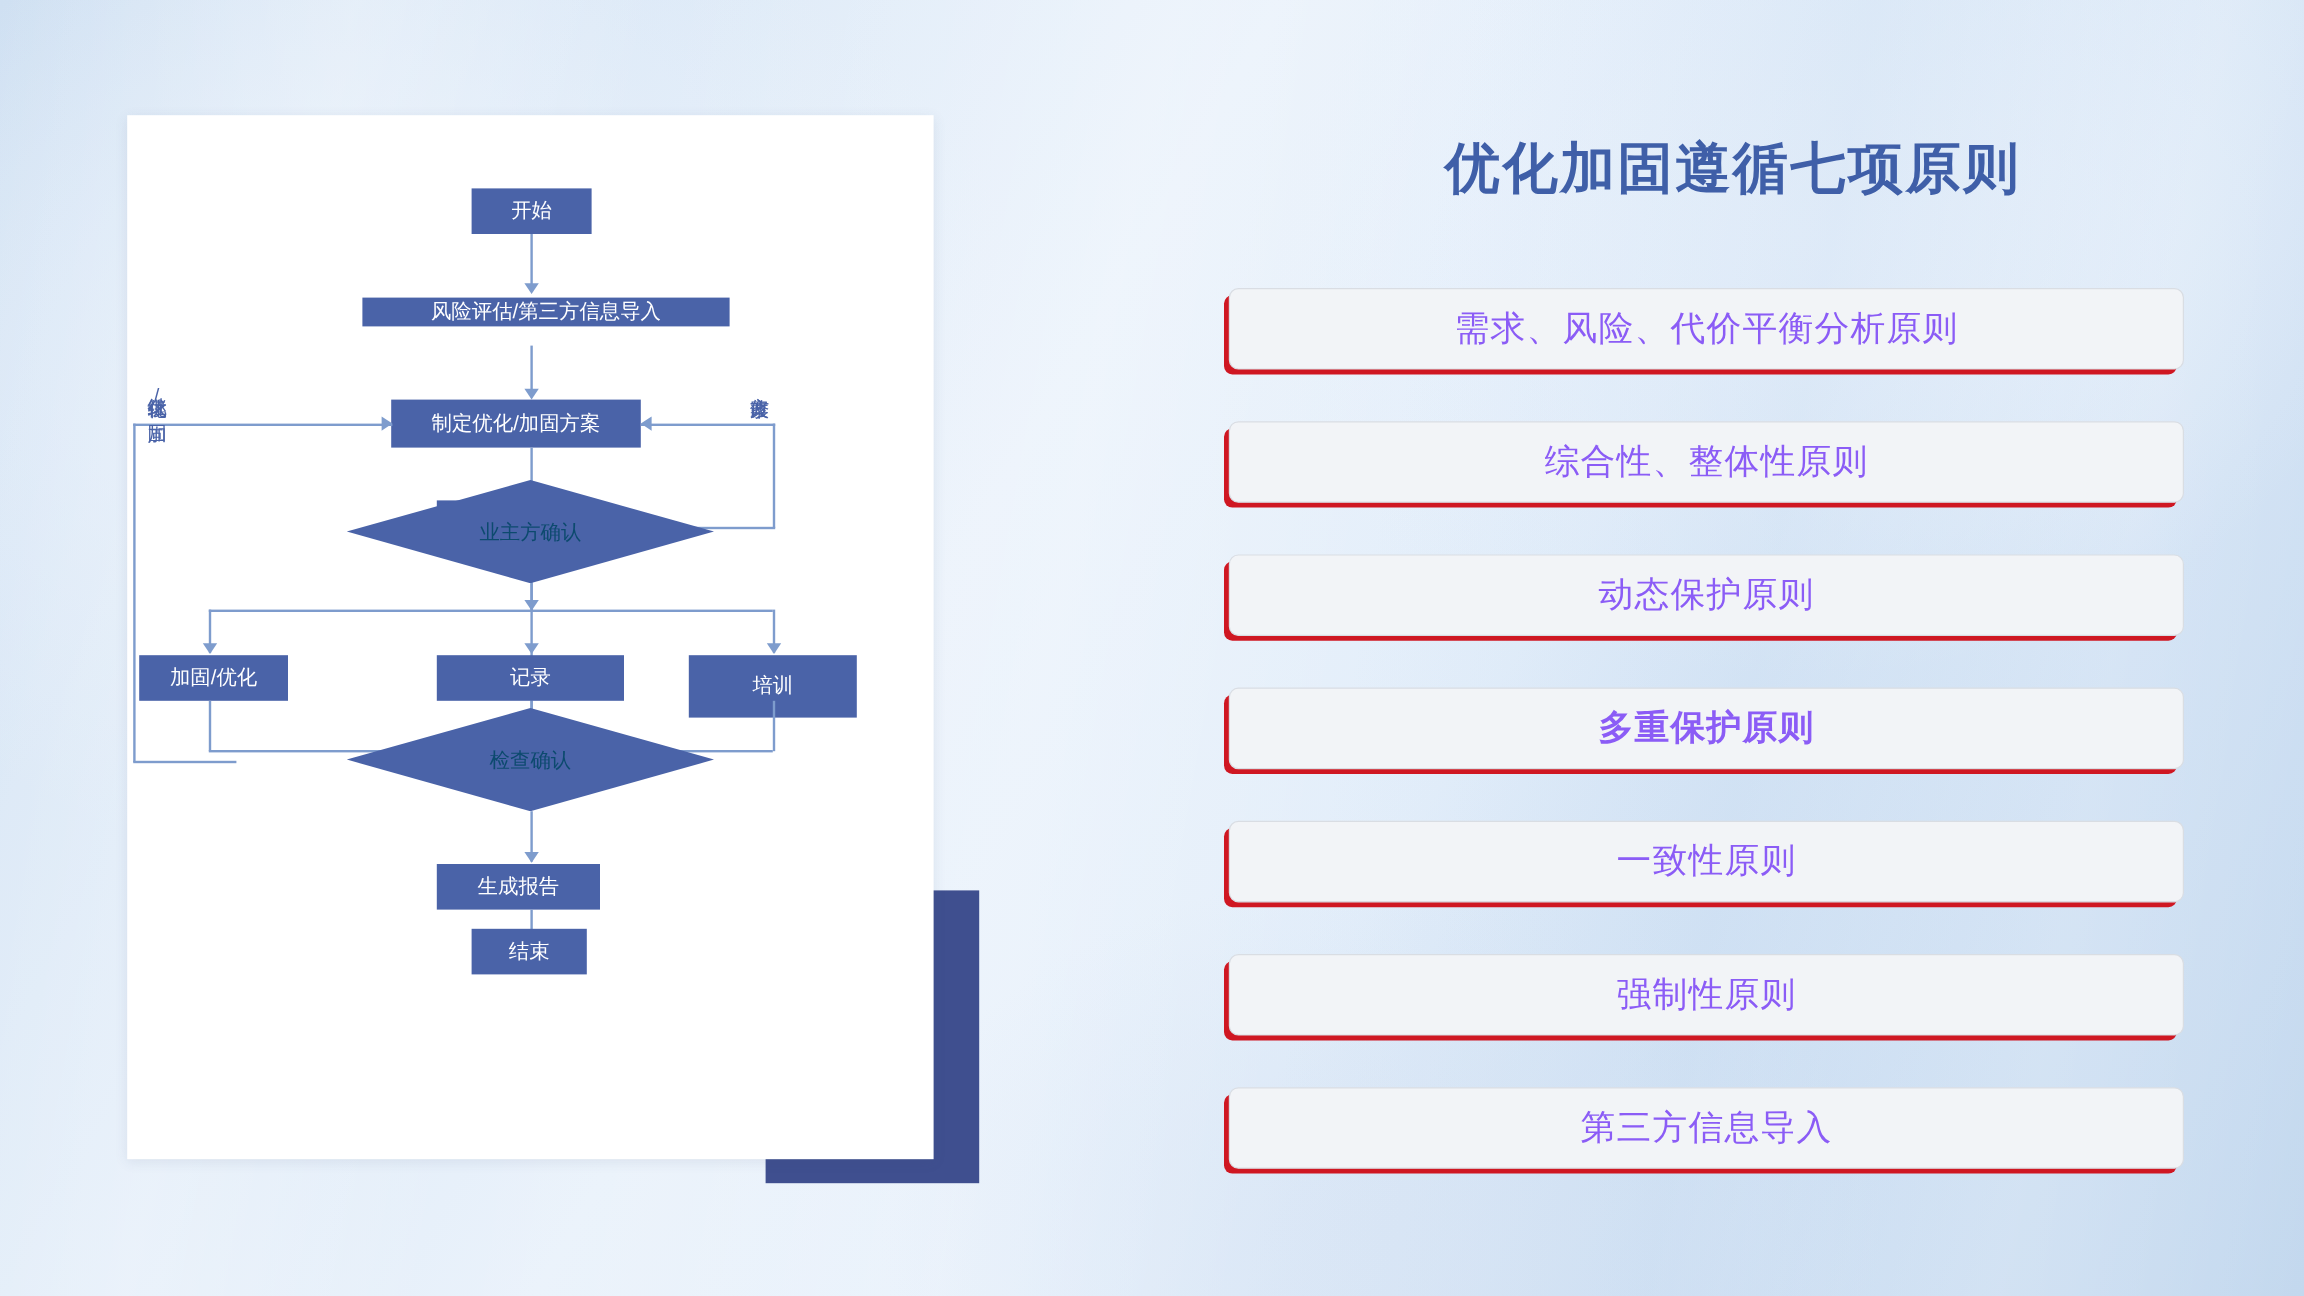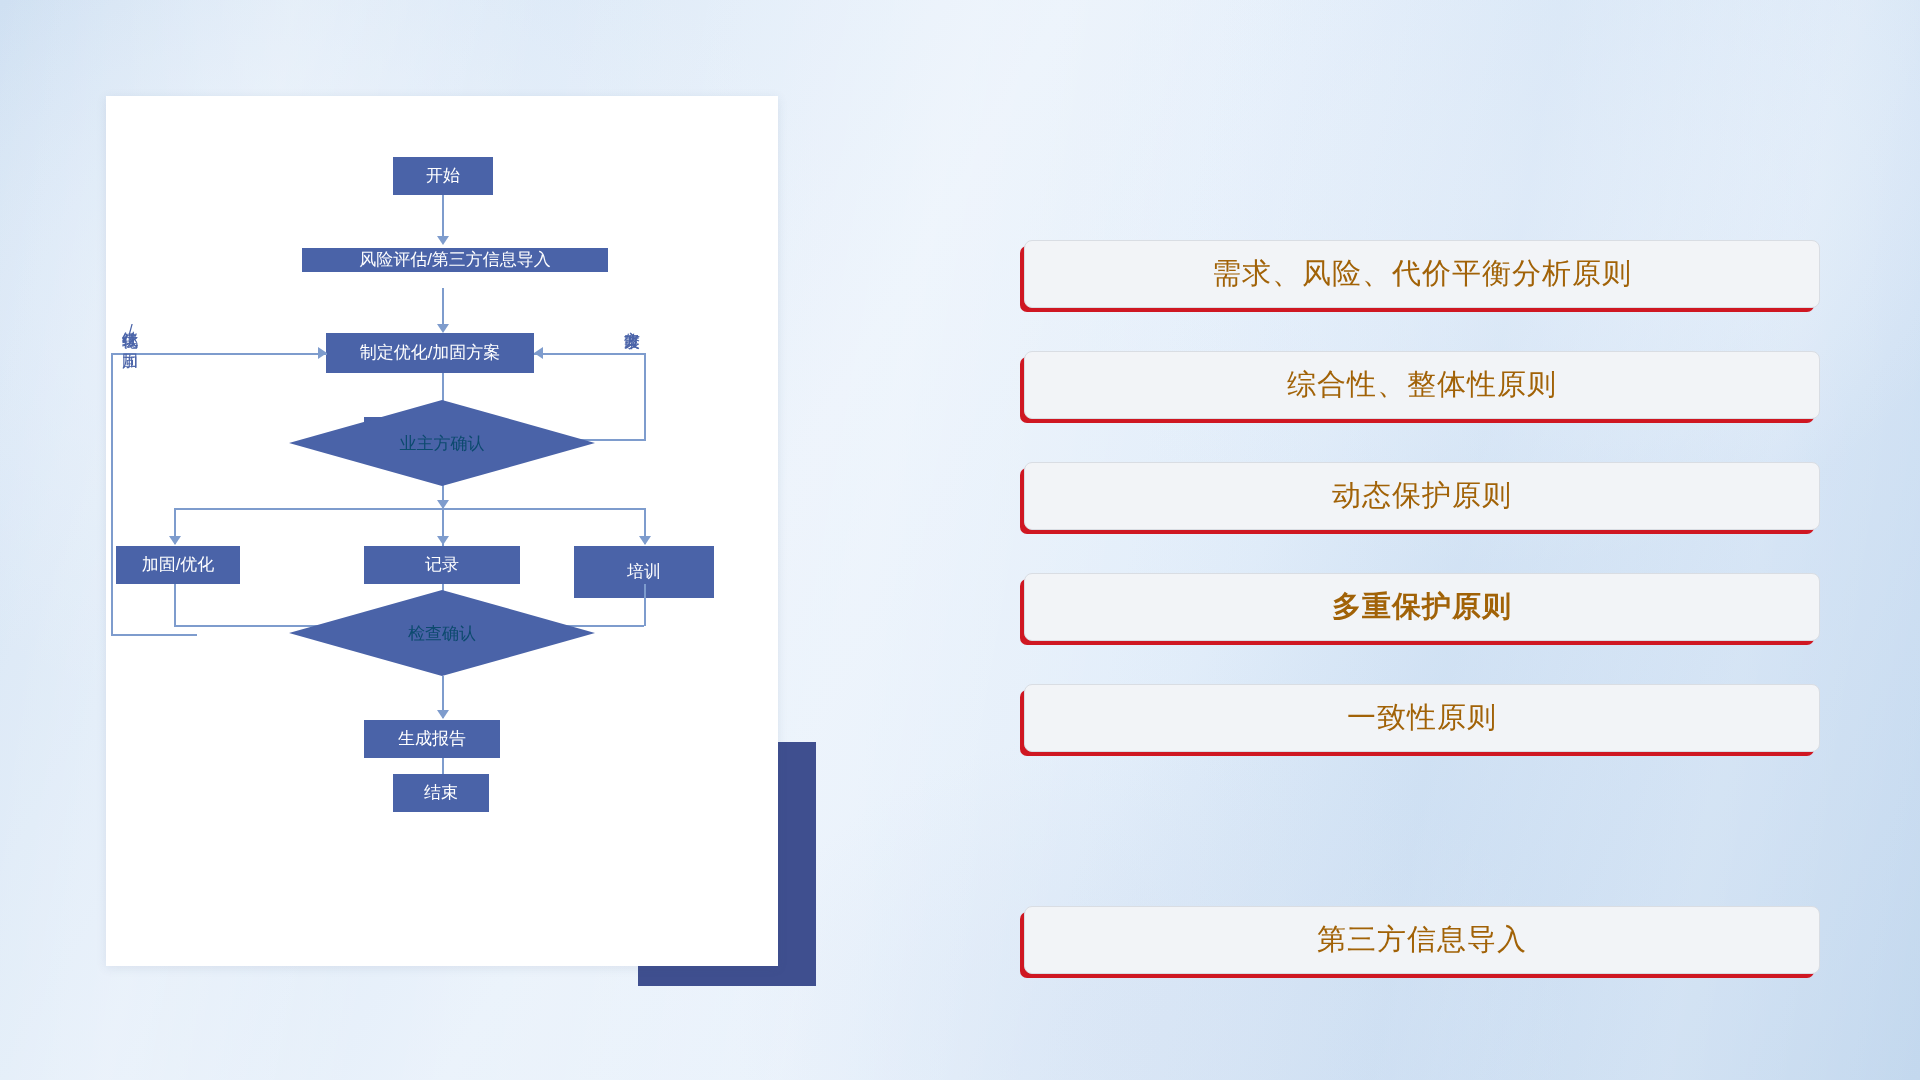--- a/index.html
+++ b/index.html
@@ -147,21 +147,21 @@
     left: 1024px;
     width: 794px;
     height: 66px;
     background: #f2f4f7;
     border: 1.5px solid #d9dde3;
     border-radius: 8px;
     box-shadow: -5px 5px 0 -1px #cf1722;
     display: flex;
     align-items: center;
     justify-content: center;
-    color: #a16207;
+    color: #8b5cf6;
     font-size: 29px;
     letter-spacing: 1px;
   }
 </style>
 </head>
 <body>
 
 <div id="slide">
 
   <div class="shadow-block"></div>
@@ -254,33 +254,37 @@
       <div class="arrow-down" style="left:331px; top:614px;"></div>
 
       <div class="node" style="left:258px; top:624px; width:136px; height:38px;">生成报告</div>
       <div class="vline" style="left:336px; top:662px; height:34px;"></div>
       <div class="arrow-down" style="left:331px; top:688px;"></div>
 
       <div class="node" style="left:287px; top:678px; width:96px; height:38px;">结束</div>
     </div>
   </div>
 
+  <div class="right-title">优化加固遵循七项原则</div>
 
   <div class="principle" style="top:240px;">
     <span>需求、风险、代价平衡分析原则</span>
   </div>
   <div class="principle" style="top:462px;">
     <span>动态保护原则</span>
   </div>
   <div class="principle" style="top:351px;">
     <span>综合性、整体性原则</span>
   </div>
   <div class="principle" style="top:573px;font-weight:bold;">
     <span>多重保护原则</span>
   </div>
   <div class="principle" style="top:684px;">
     <span>一致性原则</span>
   </div>
+  <div class="principle" style="top:795px;">
+    <span>强制性原则</span>
+  </div>
   <div class="principle" style="top:906px;">
     <span>第三方信息导入</span>
   </div>
 
 </div>
 
 </body></html>

